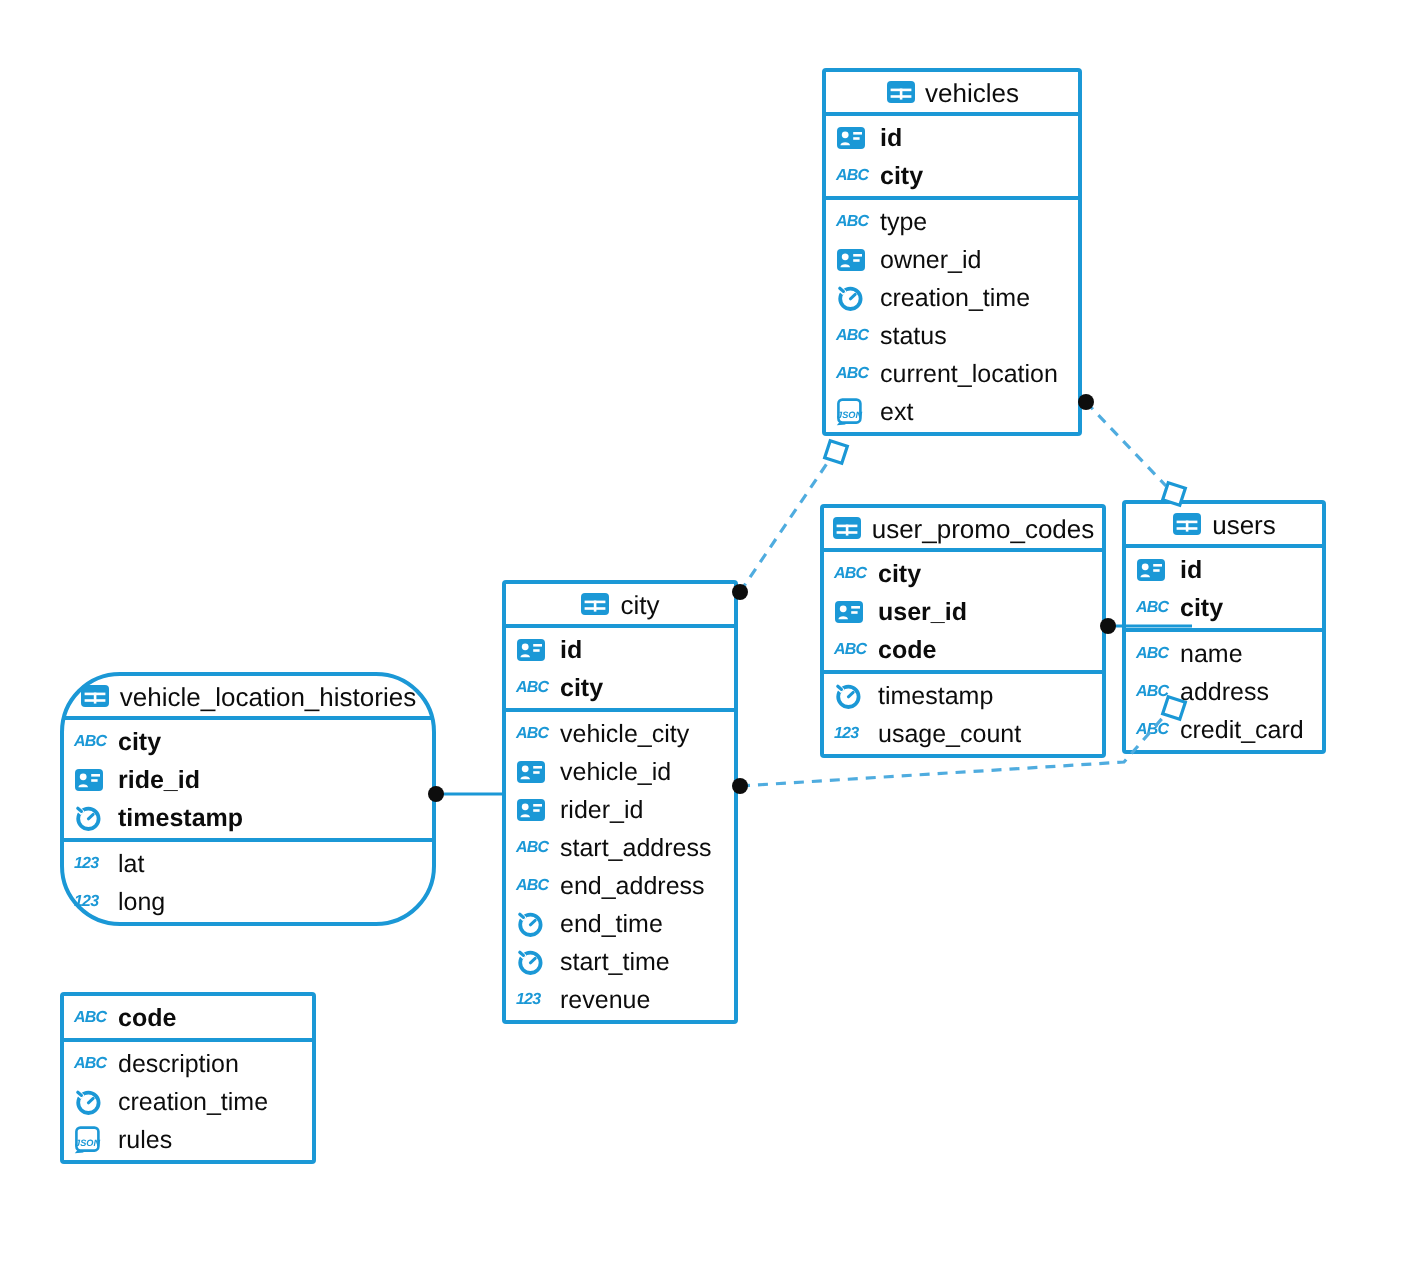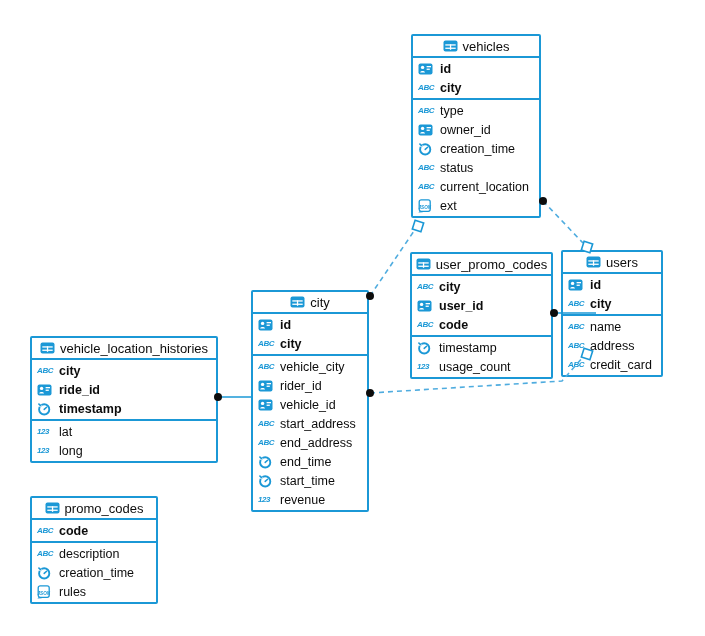--- a/index.html
+++ b/index.html
@@ -256,33 +256,33 @@
         <div class="tbl-row">
           <span class="ficon">
             <svg width="15" height="12" viewBox="0 0 15 12">
               <rect x="0.5" y="0.5" width="14" height="11" rx="2" fill="#1b98d6"></rect>
               <circle cx="4.6" cy="4.4" r="1.7" fill="#fff"></circle>
               <path d="M2.2 9.6 C2.2 7.6 7 7.6 7 9.6 Z" fill="#fff"></path>
               <rect x="8.6" y="3" width="4.4" height="1.3" fill="#fff"></rect>
               <rect x="8.6" y="5.6" width="3.2" height="1.3" fill="#fff"></rect>
             </svg>
           </span>
+          <span class="fname">vehicle_id</span>
+        </div>
+        <div class="tbl-row">
+          <span class="ficon">
+            <svg width="15" height="12" viewBox="0 0 15 12">
+              <rect x="0.5" y="0.5" width="14" height="11" rx="2" fill="#1b98d6"></rect>
+              <circle cx="4.6" cy="4.4" r="1.7" fill="#fff"></circle>
+              <path d="M2.2 9.6 C2.2 7.6 7 7.6 7 9.6 Z" fill="#fff"></path>
+              <rect x="8.6" y="3" width="4.4" height="1.3" fill="#fff"></rect>
+              <rect x="8.6" y="5.6" width="3.2" height="1.3" fill="#fff"></rect>
+            </svg>
+          </span>
           <span class="fname">rider_id</span>
-        </div>
-        <div class="tbl-row">
-          <span class="ficon">
-            <svg width="15" height="12" viewBox="0 0 15 12">
-              <rect x="0.5" y="0.5" width="14" height="11" rx="2" fill="#1b98d6"></rect>
-              <circle cx="4.6" cy="4.4" r="1.7" fill="#fff"></circle>
-              <path d="M2.2 9.6 C2.2 7.6 7 7.6 7 9.6 Z" fill="#fff"></path>
-              <rect x="8.6" y="3" width="4.4" height="1.3" fill="#fff"></rect>
-              <rect x="8.6" y="5.6" width="3.2" height="1.3" fill="#fff"></rect>
-            </svg>
-          </span>
-          <span class="fname">vehicle_id</span>
         </div>
         <div class="tbl-row">
           <span class="ficon txt">ABC</span>
           <span class="fname">start_address</span>
         </div>
         <div class="tbl-row">
           <span class="ficon txt">ABC</span>
           <span class="fname">end_address</span>
         </div>
         <div class="tbl-row">
@@ -306,21 +306,21 @@
             </svg>
           </span>
           <span class="fname">start_time</span>
         </div>
         <div class="tbl-row">
           <span class="ficon txt">123</span>
           <span class="fname">revenue</span>
         </div>
       </div>
     </div>
-    <div class="db-table" style="left: 30px; top: 336px; width: 188px;">
+    <div class="db-table" style="left: 30px; top: 336px; width: 188px; border-radius: 30px;">
       <div class="tbl-header">
         <span class="ficon" style="flex:0 0 15px;width:15px">
           <svg width="15" height="12" viewBox="0 0 15 12">
             <rect x="0.5" y="0.5" width="14" height="11" rx="2" fill="#1b98d6"></rect>
             <rect x="2.3" y="4.3" width="10.4" height="1.3" fill="#fff"></rect>
             <rect x="2.3" y="7.6" width="10.4" height="1.3" fill="#fff"></rect>
             <rect x="6.9" y="4.3" width="1.3" height="5.5" fill="#fff"></rect>
           </svg>
         </span>
         <span>vehicle_location_histories</span>
@@ -359,31 +359,20 @@
           <span class="ficon txt">123</span>
           <span class="fname">lat</span>
         </div>
         <div class="tbl-row">
           <span class="ficon txt">123</span>
           <span class="fname">long</span>
         </div>
       </div>
     </div>
     <div class="db-table" style="left: 30px; top: 496px; width: 128px;">
-      <div class="tbl-header">
-        <span class="ficon" style="flex:0 0 15px;width:15px">
-          <svg width="15" height="12" viewBox="0 0 15 12">
-            <rect x="0.5" y="0.5" width="14" height="11" rx="2" fill="#1b98d6"></rect>
-            <rect x="2.3" y="4.3" width="10.4" height="1.3" fill="#fff"></rect>
-            <rect x="2.3" y="7.6" width="10.4" height="1.3" fill="#fff"></rect>
-            <rect x="6.9" y="4.3" width="1.3" height="5.5" fill="#fff"></rect>
-          </svg>
-        </span>
-        <span>promo_codes</span>
-      </div>
       <div class="tbl-section keys">
         <div class="tbl-row key">
           <span class="ficon txt">ABC</span>
           <span class="fname">code</span>
         </div>
       </div>
       <div class="tbl-section cols">
         <div class="tbl-row">
           <span class="ficon txt">ABC</span>
           <span class="fname">description</span>

